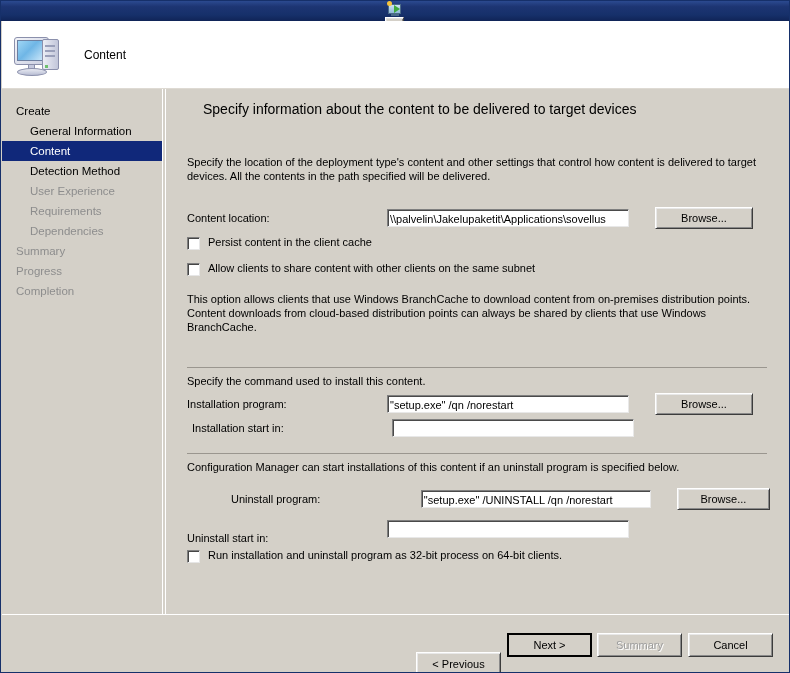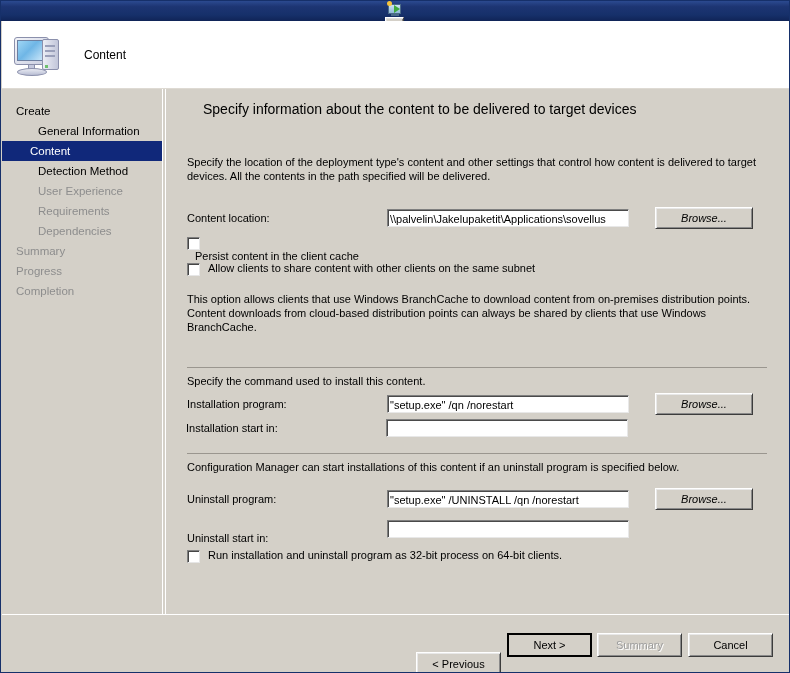--- a/index.html
+++ b/index.html
@@ -201,21 +201,21 @@
     background: #ffffff;
   }
   .nav-item {
     height: 20px;
     line-height: 20px;
     font-size: 11.5px;
     white-space: nowrap;
     padding-left: 14px;
     color: #000000;
   }
-  .nav-item.indent { padding-left: 36px; }
+  .nav-item.indent { padding-left: 28px; }
   .nav-item.disabled { color: #8d8d8d; }
   .nav-item.selected {
     background: #10287a;
     color: #ffffff;
     margin-left: 0;
     padding-left: 28px;
     width: 160px;
     box-sizing: border-box;
   }
 
@@ -274,21 +274,20 @@
     border: 1px solid;
     border-color: #ffffff #3c3c3c #3c3c3c #ffffff;
     box-shadow: inset 1px 1px 0 #e8e8e8, inset -1px -1px 0 #8a8a8a;
     height: 22px;
     width: 98px;
     font-size: 11px;
     text-align: center;
     line-height: 20px;
     box-sizing: border-box;
     color: #000;
-    font-style: italic;
   }
 
   .checkrow {
     position: absolute;
     display: flex;
     align-items: flex-start;
   }
   .checkbox {
     width: 13px; height: 13px;
     background: #ffffff;
@@ -409,21 +408,21 @@
 
     <div id="page-heading">Specify information about the content to be delivered to target devices</div>
     <div id="intro-text">Specify the location of the deployment type's content and other settings that control how content is delivered to target devices. All the contents in the path specified will be delivered.</div>
 
     <div class="row" style="left:20px; top:118px; width:583px;">
       <div class="field-label" style="width:200px;">Content location:</div>
       <div class="textbox" style="width:242px;">\\palvelin\Jakelupaketit\Applications\sovellus</div>
       <div class="browse-btn" style="margin-left:26px;">Browse...</div>
     </div>
 
-    <div class="checkrow" style="left:20px; top:147px;flex-direction:column;">
+    <div class="checkrow" style="left:20px; top:147px;">
       <div class="checkbox"></div>
       <div class="check-label">Persist content in the client cache</div>
     </div>
 
     <div class="checkrow" style="left:20px; top:173px;">
       <div class="checkbox"></div>
       <div class="check-label">Allow clients to share content with other clients on the same subnet</div>
     </div>
 
     <div class="body-text" style="left:20px; top:203px; width:567px;">This option allows clients that use Windows BranchCache to download content from on-premises distribution points. Content downloads from cloud-based distribution points can always be shared by clients that use Windows BranchCache.</div>
@@ -431,31 +430,31 @@
     <div class="hrule" style="left:20px; top:278px; width:580px;"></div>
 
     <div class="body-text" style="left:20px; top:285px; width:560px;">Specify the command used to install this content.</div>
 
     <div class="row" style="left:20px; top:304px; width:583px;">
       <div class="field-label" style="width:200px;">Installation program:</div>
       <div class="textbox" style="width:242px;">"setup.exe" /qn /norestart</div>
       <div class="browse-btn" style="margin-left:26px;">Browse...</div>
     </div>
 
-    <div class="row" style="left:19px; top:330px; width:470px;">
+    <div class="row" style="left:25px; top:330px; width:470px;">
       <div class="field-label" style="width:200px;">Installation start in:</div>
       <div class="textbox" style="width:242px;"></div>
     </div>
 
     <div class="hrule" style="left:20px; top:364px; width:580px;"></div>
 
     <div class="body-text" style="left:20px; top:371px; width:570px;">Configuration Manager can start installations of this content if an uninstall program is specified below.</div>
 
     <div class="row" style="left:20px; top:399px; width:583px;">
-      <div class="field-label" style="width:200px;">Uninstall program:</div>
+      <div class="field-label" style="width:200px;margin-left:44px;">Uninstall program:</div>
       <div class="textbox" style="width:242px;">"setup.exe" /UNINSTALL /qn /norestart</div>
       <div class="browse-btn" style="margin-left:26px;">Browse...</div>
     </div>
 
     <div class="row" style="left:20px; top:425px; width:470px;">
       <div class="field-label" style="width:200px;margin-top:18px;">Uninstall start in:</div>
       <div class="textbox" style="width:242px;"></div>
     </div>
 
     <div class="checkrow" style="left:20px; top:460px;">

